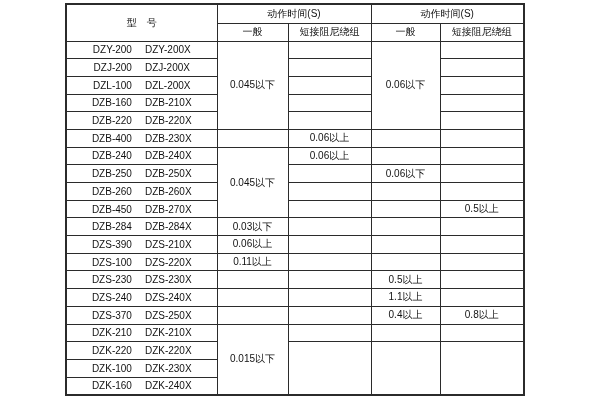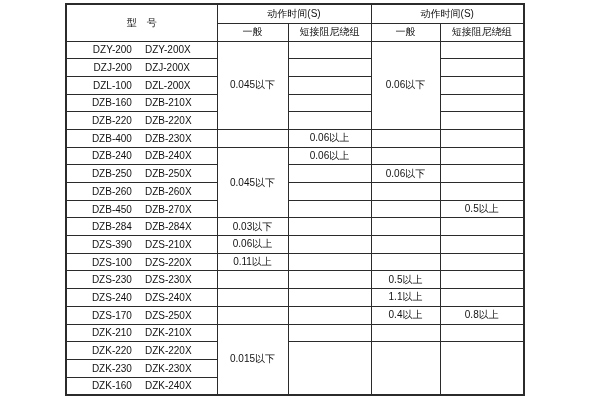--- a/index.html
+++ b/index.html
@@ -252,21 +252,21 @@
         </td>
         <td></td>
         <td></td>
         <td>1.1以上</td>
         <td></td>
       </tr>
 
       <tr class="drow">
         <td>
           <div class="model-pair">
-            <span>DZS-170</span>
+            <span>DZS-370</span>
             <span>DZS-250X</span>
           </div>
         </td>
         <td></td>
         <td></td>
         <td>0.4以上</td>
         <td>0.8以上</td>
       </tr>
 
       <tr class="drow">
@@ -290,21 +290,21 @@
           </div>
         </td>
         <td rowspan="3"></td>
         <td rowspan="3"></td>
         <td rowspan="3"></td>
       </tr>
 
       <tr class="drow">
         <td>
           <div class="model-pair">
-            <span>DZK-230</span>
+            <span>DZK-100</span>
             <span>DZK-230X</span>
           </div>
         </td>
       </tr>
 
       <tr class="drow">
         <td>
           <div class="model-pair">
             <span>DZK-160</span>
             <span>DZK-240X</span>

